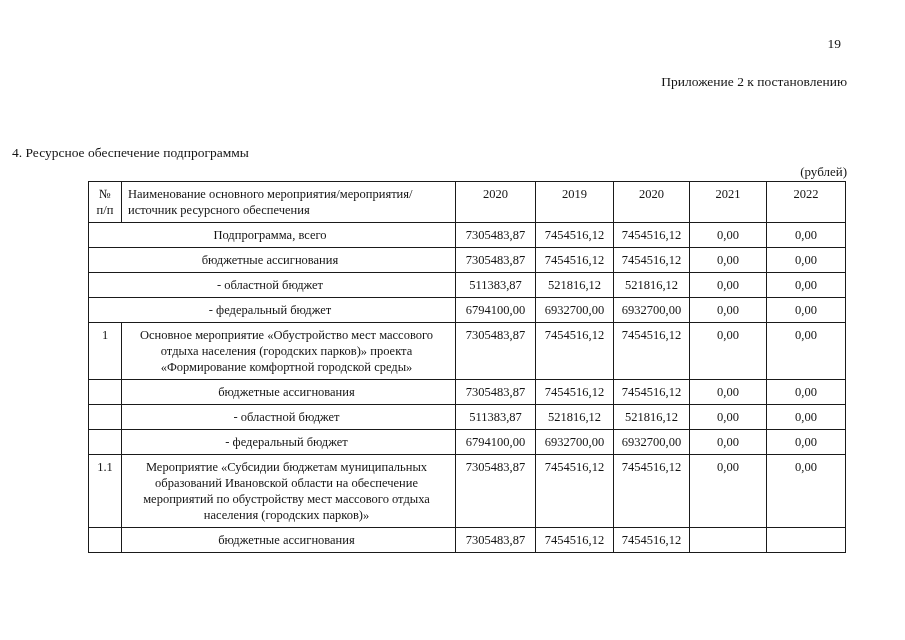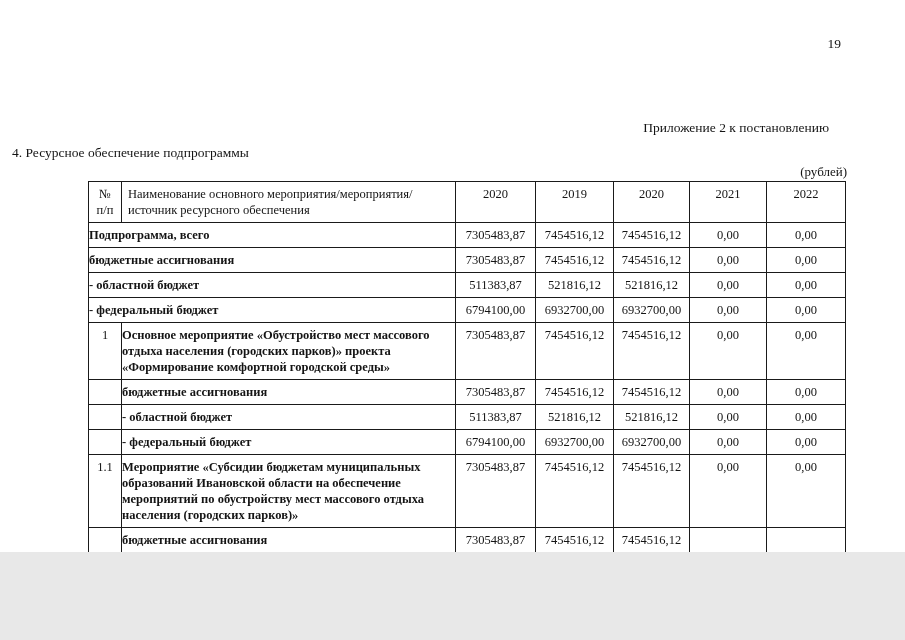--- a/index.html
+++ b/index.html
@@ -5,38 +5,37 @@
   * { box-sizing: border-box; }
   html, body { margin: 0; padding: 0; }
   body {
     font-family: "Liberation Serif", serif;
     color: #141414;
     background: #e8e8e8;
   }
   .page {
     position: relative;
     width: 905px;
-    height: 552px;
+    height: 640px;
     background: #ffffff;
     overflow: hidden;
   }
   .page-number {
     position: absolute;
     top: 36px;
     right: 64px;
     font-size: 13.5px;
   }
   .appendix {
     position: absolute;
     top: 73px;
-    right: 76px;
+    right: 58px;
     text-align: right;
     font-size: 13.5px;
     line-height: 17.5px;
-    margin-top: 46px;
   }
   .date-line {
     margin-top: 1px;
     white-space: nowrap;
   }
   .underlined {
     display: inline-block;
     border-bottom: 1px solid #141414;
     text-align: center;
     padding: 0 8px;
@@ -75,21 +74,21 @@
   .resource td, .resource th {
     border: 1px solid #1a1a1a;
     vertical-align: top;
     padding: 4px 4px;
     font-weight: normal;
     line-height: 16px;
   }
   .resource th { }
   .resource th.name { text-align: left; padding-left: 6px; }
   .resource td.num { text-align: center; }
-  .resource td.name { text-align: left; padding-left: 0; font-weight: bold; }
+  .resource td.name { text-align: center; padding-left: 0; }
   .resource td.val { text-align: center; }
 </style>
 </head>
 <body>
 
 <div class="page">
 
   <div class="page-number">19</div>
 
   <div class="appendix">

